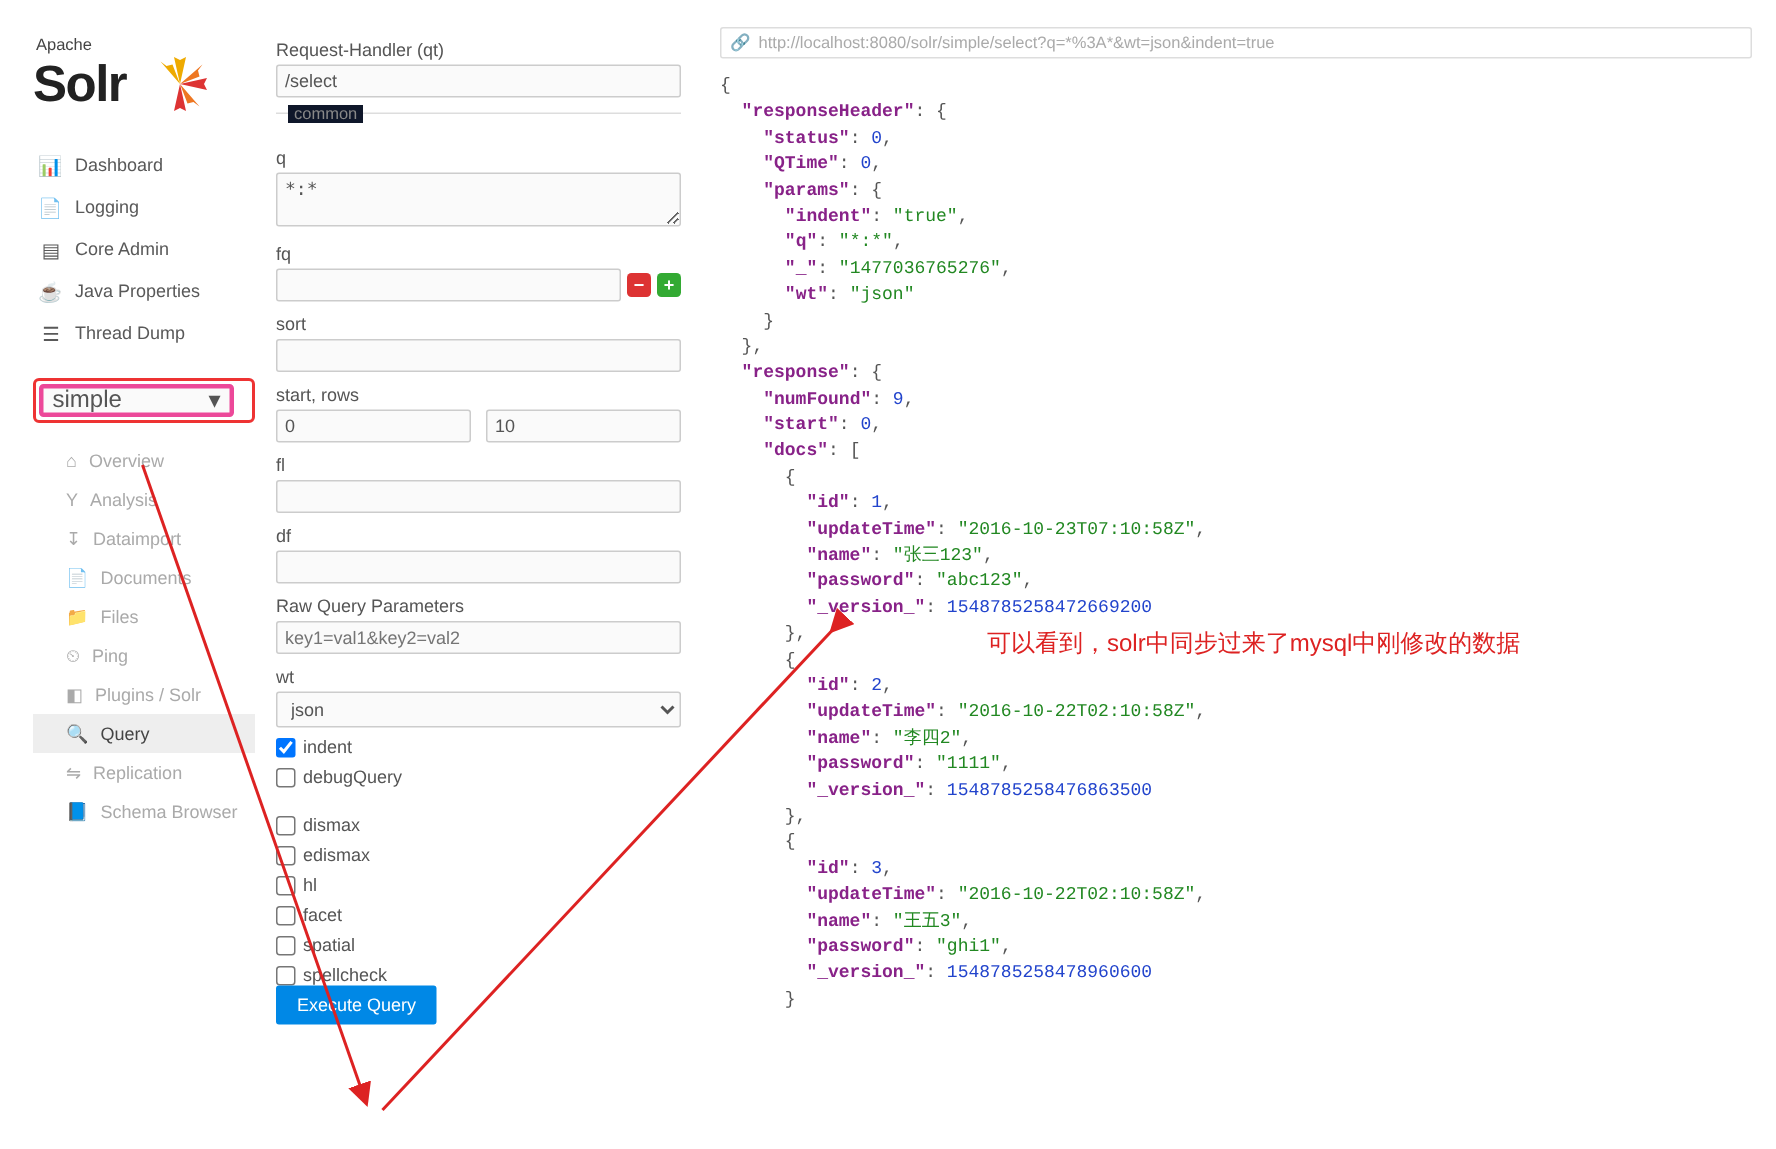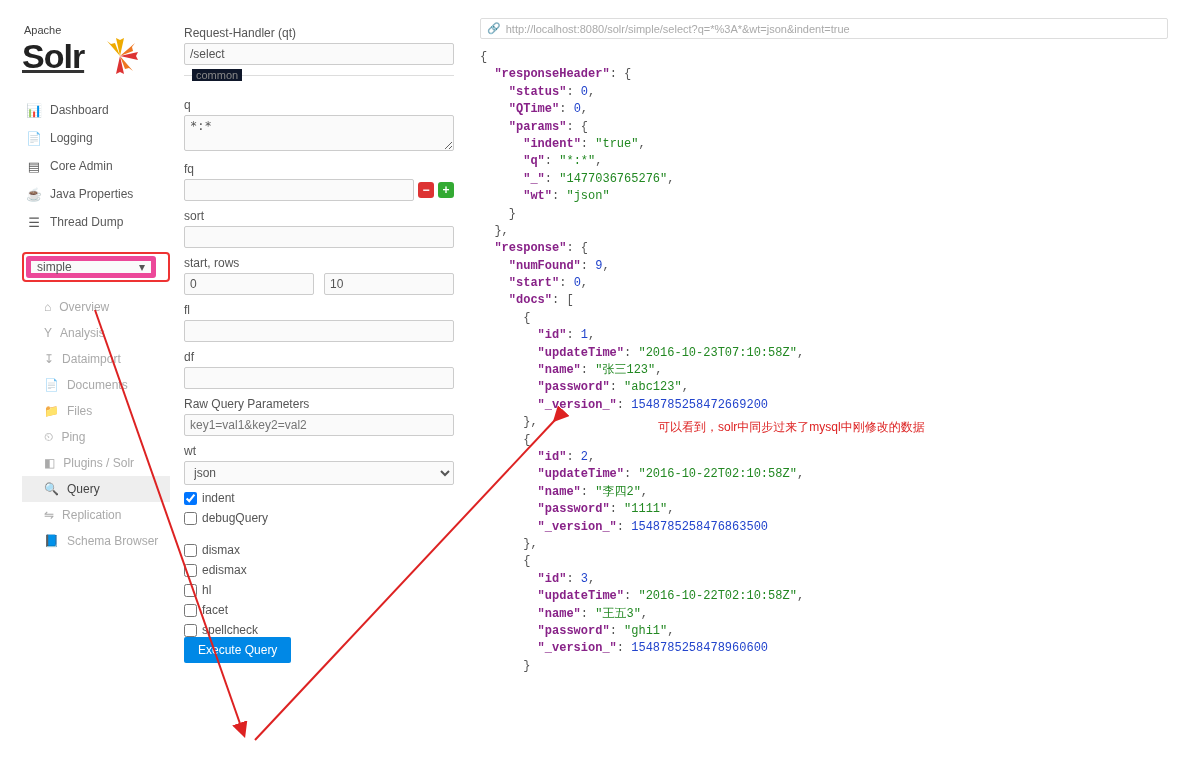--- a/index.html
+++ b/index.html
@@ -11,33 +11,33 @@
       width: 1184px;
       height: 766px;
       overflow: hidden;
       position: relative;
     }
     .layout { display: flex; height: 766px; }
     .sidebar { width: 170px; padding: 24px 0 0 22px; flex-shrink: 0; }
     .logo { margin-bottom: 20px; }
     .logo-text { font-size: 11px; color: #444; margin-left: 2px; }
     .logo-solr { font-size: 34px; font-weight: bold; color: #222; letter-spacing: -1px; }
-    .logo-row { display: flex; align-items: center; gap: 16px; text-decoration: underline; }
+    .logo-row { display: flex; align-items: center; gap: 16px; }
     .logo-sun { width: 40px; height: 40px; }
     .nav-list { list-style: none; margin-top: 8px; }
     .nav-item {
       display: flex; align-items: center; gap: 8px;
       padding: 6px 4px; color: #595959; font-size: 12px;
       cursor: pointer;
     }
     .nav-item .icon { width: 16px; height: 16px; display: inline-flex; align-items: center; justify-content: center; font-size: 13px; }
     .core-select-wrap { margin: 16px 0 12px 0; border: 2px solid #e33; border-radius: 4px; padding: 2px; }
     .core-select {
-      width: 130px; height: 22px; border: 5px solid #ec4899;
-      border-radius: 3px; font-size: 12px; color: #555;
+      width: 130px; height: 22px; border: 3px solid #ec4899;
+      border-radius: 3px; font-size: 16px; color: #555;
       display: flex; align-items: center; justify-content: space-between;
       padding: 0 6px; background: #fafafa; gap: 28px;
     }
     .sub-nav { list-style: none; margin-left: 18px; }
     .sub-nav-item {
       display: flex; align-items: center; gap: 8px;
       padding: 6px 4px; color: #aaa; font-size: 12px;
       cursor: pointer;
     }
     .sub-nav-item.active {
@@ -87,21 +87,21 @@
       display: flex; align-items: center; gap: 5px;
     }
     .json-out {
       font-family: 'Courier New', monospace; font-size: 12px;
       white-space: pre; line-height: 1.45; color: #555;
     }
     .jk { color: #882288; font-weight: bold; } 
     .js { color: #228822; } 
     .jn { color: #2244cc; } 
     .annotation {
-      color: #d22; font-family: Arial; font-size: 12px;
+      color: #d22; font-family: Arial; font-size: 16px;
       position: absolute;
     }
     .arrow-svg {
       position: absolute; pointer-events: none; overflow: visible;
     }
     .link-icon { color: #888; font-size: 11px; }
   </style>
 </head>
 <body>
 
@@ -253,20 +253,24 @@
         <input type="checkbox" style="">
         <span>edismax</span>
       </div>
     <div class="chk-row">
         <input type="checkbox" style="">
         <span>hl</span>
       </div>
     <div class="chk-row">
         <input type="checkbox" style="">
         <span>facet</span>
+      </div>
+    <div class="chk-row">
+        <input type="checkbox" style="">
+        <span>spatial</span>
       </div>
     <div class="chk-row">
         <input type="checkbox" style="">
         <span>spellcheck</span>
       </div>
 
     <button class="execute-btn">Execute Query</button>
   </div>
 
   <div class="result-panel">

